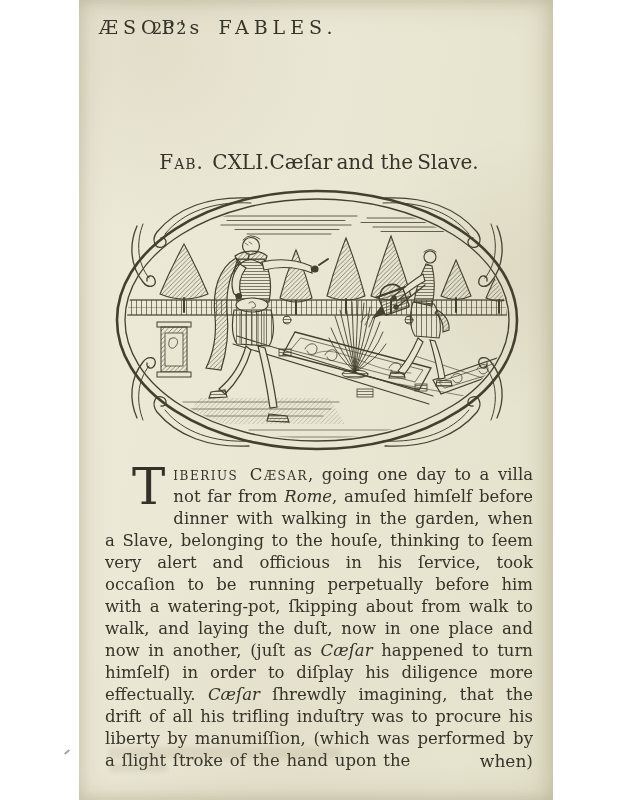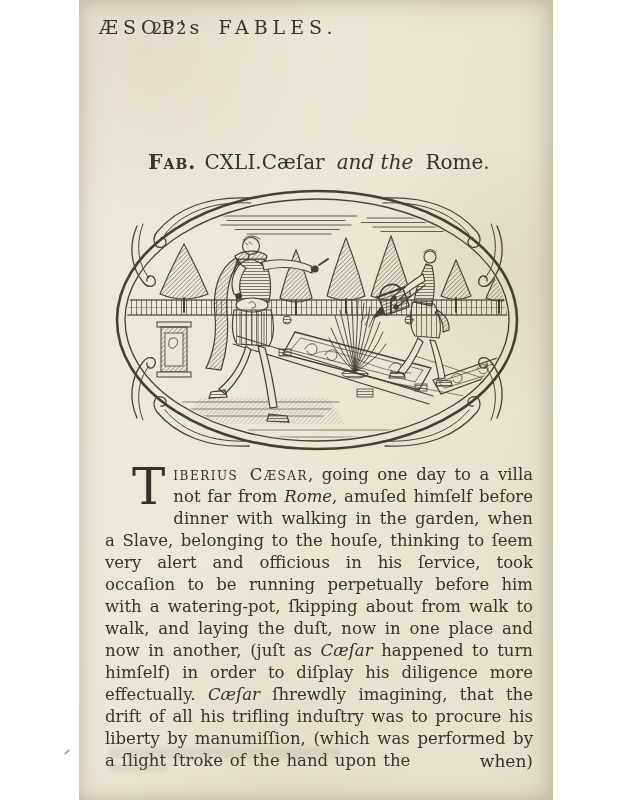--- a/index.html
+++ b/index.html
@@ -28,23 +28,23 @@
     font-size:19px;letter-spacing:5px;word-spacing:3px;
   }
   .intro{
     position:absolute;left:26px;top:47px;width:428px;margin:0;
     font-size:16.5px;line-height:23.5px;text-align:justify;word-spacing:1.5px;
   }
   .heading{
     position:absolute;left:26px;top:150px;width:428px;margin:0;text-align:center;
     font-size:20px;font-weight:normal;white-space:nowrap;
   }
-  .heading .sc{font-variant:small-caps;letter-spacing:1px;font-weight:bold;}
+  .heading .sc{font-variant:small-caps;letter-spacing:1px;}
   .heading .num{margin-left:2px;margin-right:0;}
-  .heading .it{font-style:italic;margin:0 12px;}
+  .heading .it{margin:0 4px;}
   .figure{position:absolute;left:20px;top:186px;width:432px;height:274px;}
   .figure svg{display:block;width:100%;height:100%;}
   .bodytext{
     position:absolute;left:26px;top:464px;width:428px;margin:0;
     font-size:16.5px;line-height:22px;text-align:justify;word-spacing:1.5px;
   }
   .dropcap{
     float:left;font-size:50px;line-height:40px;height:45px;
     padding:2px 8px 0 0;margin:1px 0 0 27px;color:#33312a;
   }
@@ -67,21 +67,21 @@
 
 <div class="scan">
   <div class="margin-tick"></div>
   <div class="page">
 
     <div class="folio">232</div>
     <div class="running-title">ÆSOP's FABLES.</div>
 
 
     <h2 class="heading"><span class="sc">Fab.</span>
-      <span class="num">CXLI.</span><span>Cæſar</span><span class="it">and the</span><span>Rome.</span></h2>
+      <span class="num">CXLI.</span><span>Cæſar</span><span class="it">and the</span><span>Slave.</span></h2>
 
     <div class="figure">
       <svg viewBox="0 0 432 274" xmlns="http://www.w3.org/2000/svg">
         <defs>
           <pattern id="hx" width="4" height="3" patternUnits="userSpaceOnUse">
             <path d="M0,1.5H4" stroke="#4a4836" stroke-width="0.7"></path>
           </pattern>
           <pattern id="hd" width="4.5" height="4.5" patternUnits="userSpaceOnUse">
             <path d="M0,4.5L4.5,0" stroke="#4a4836" stroke-width="0.6"></path>
           </pattern>

